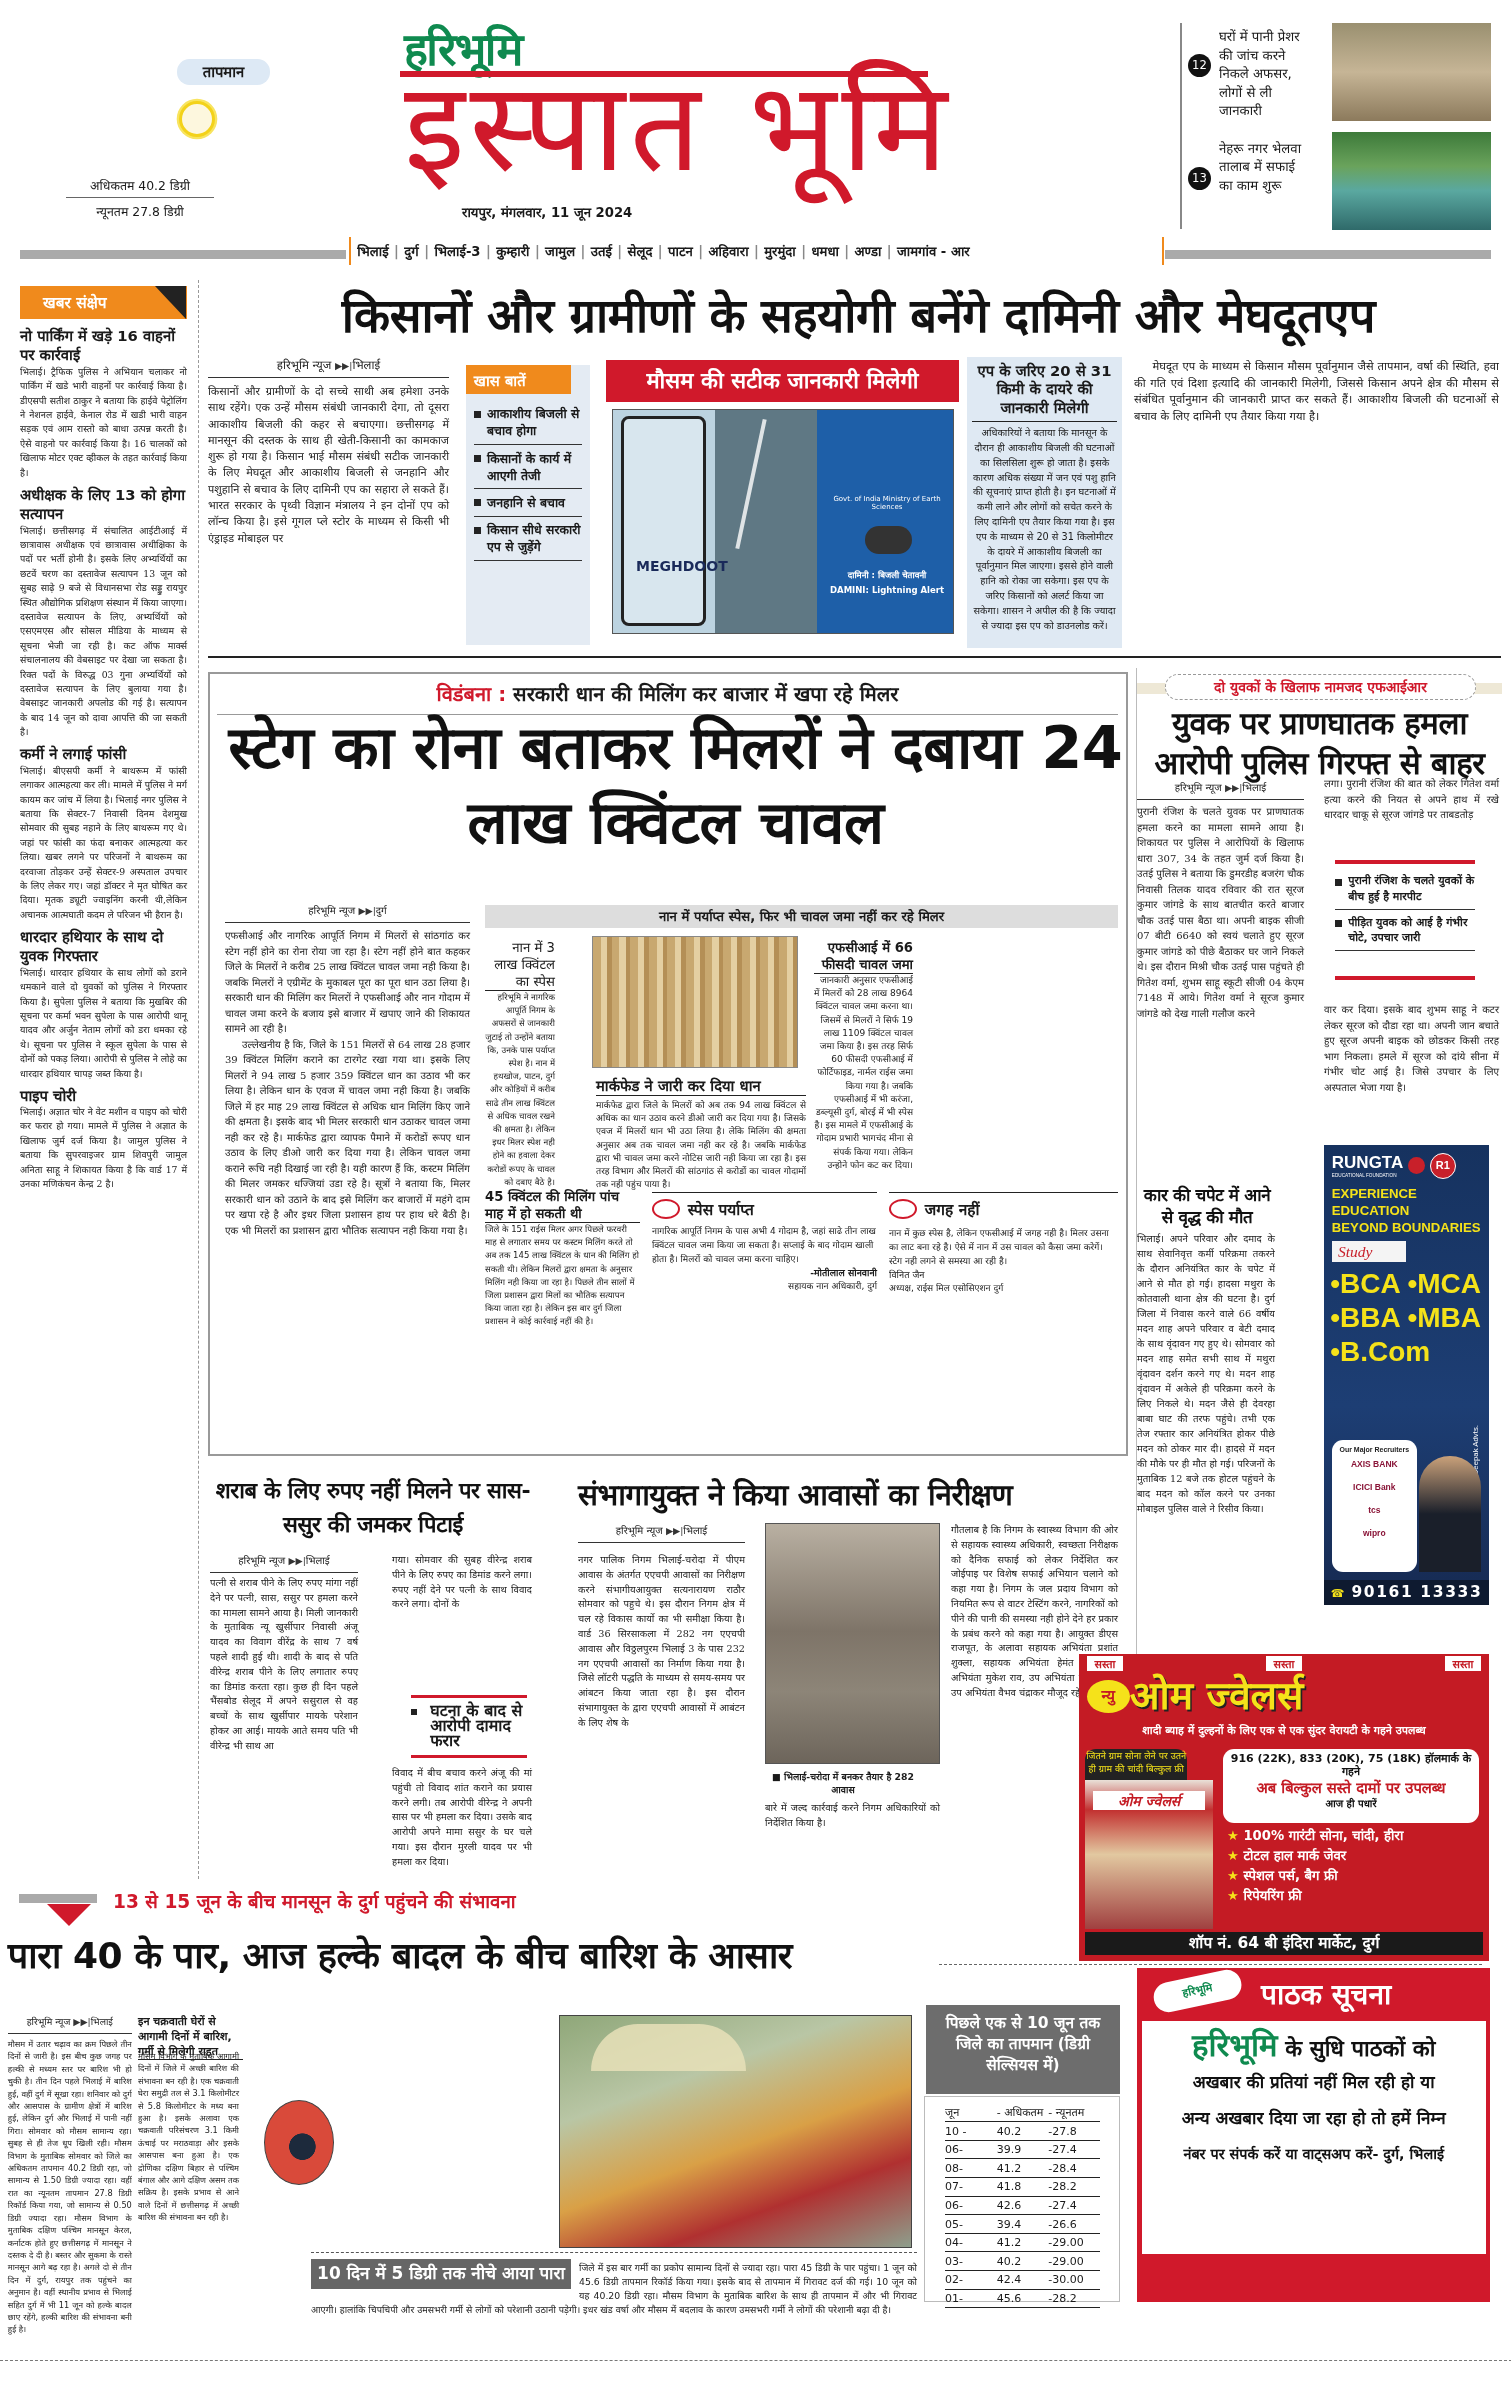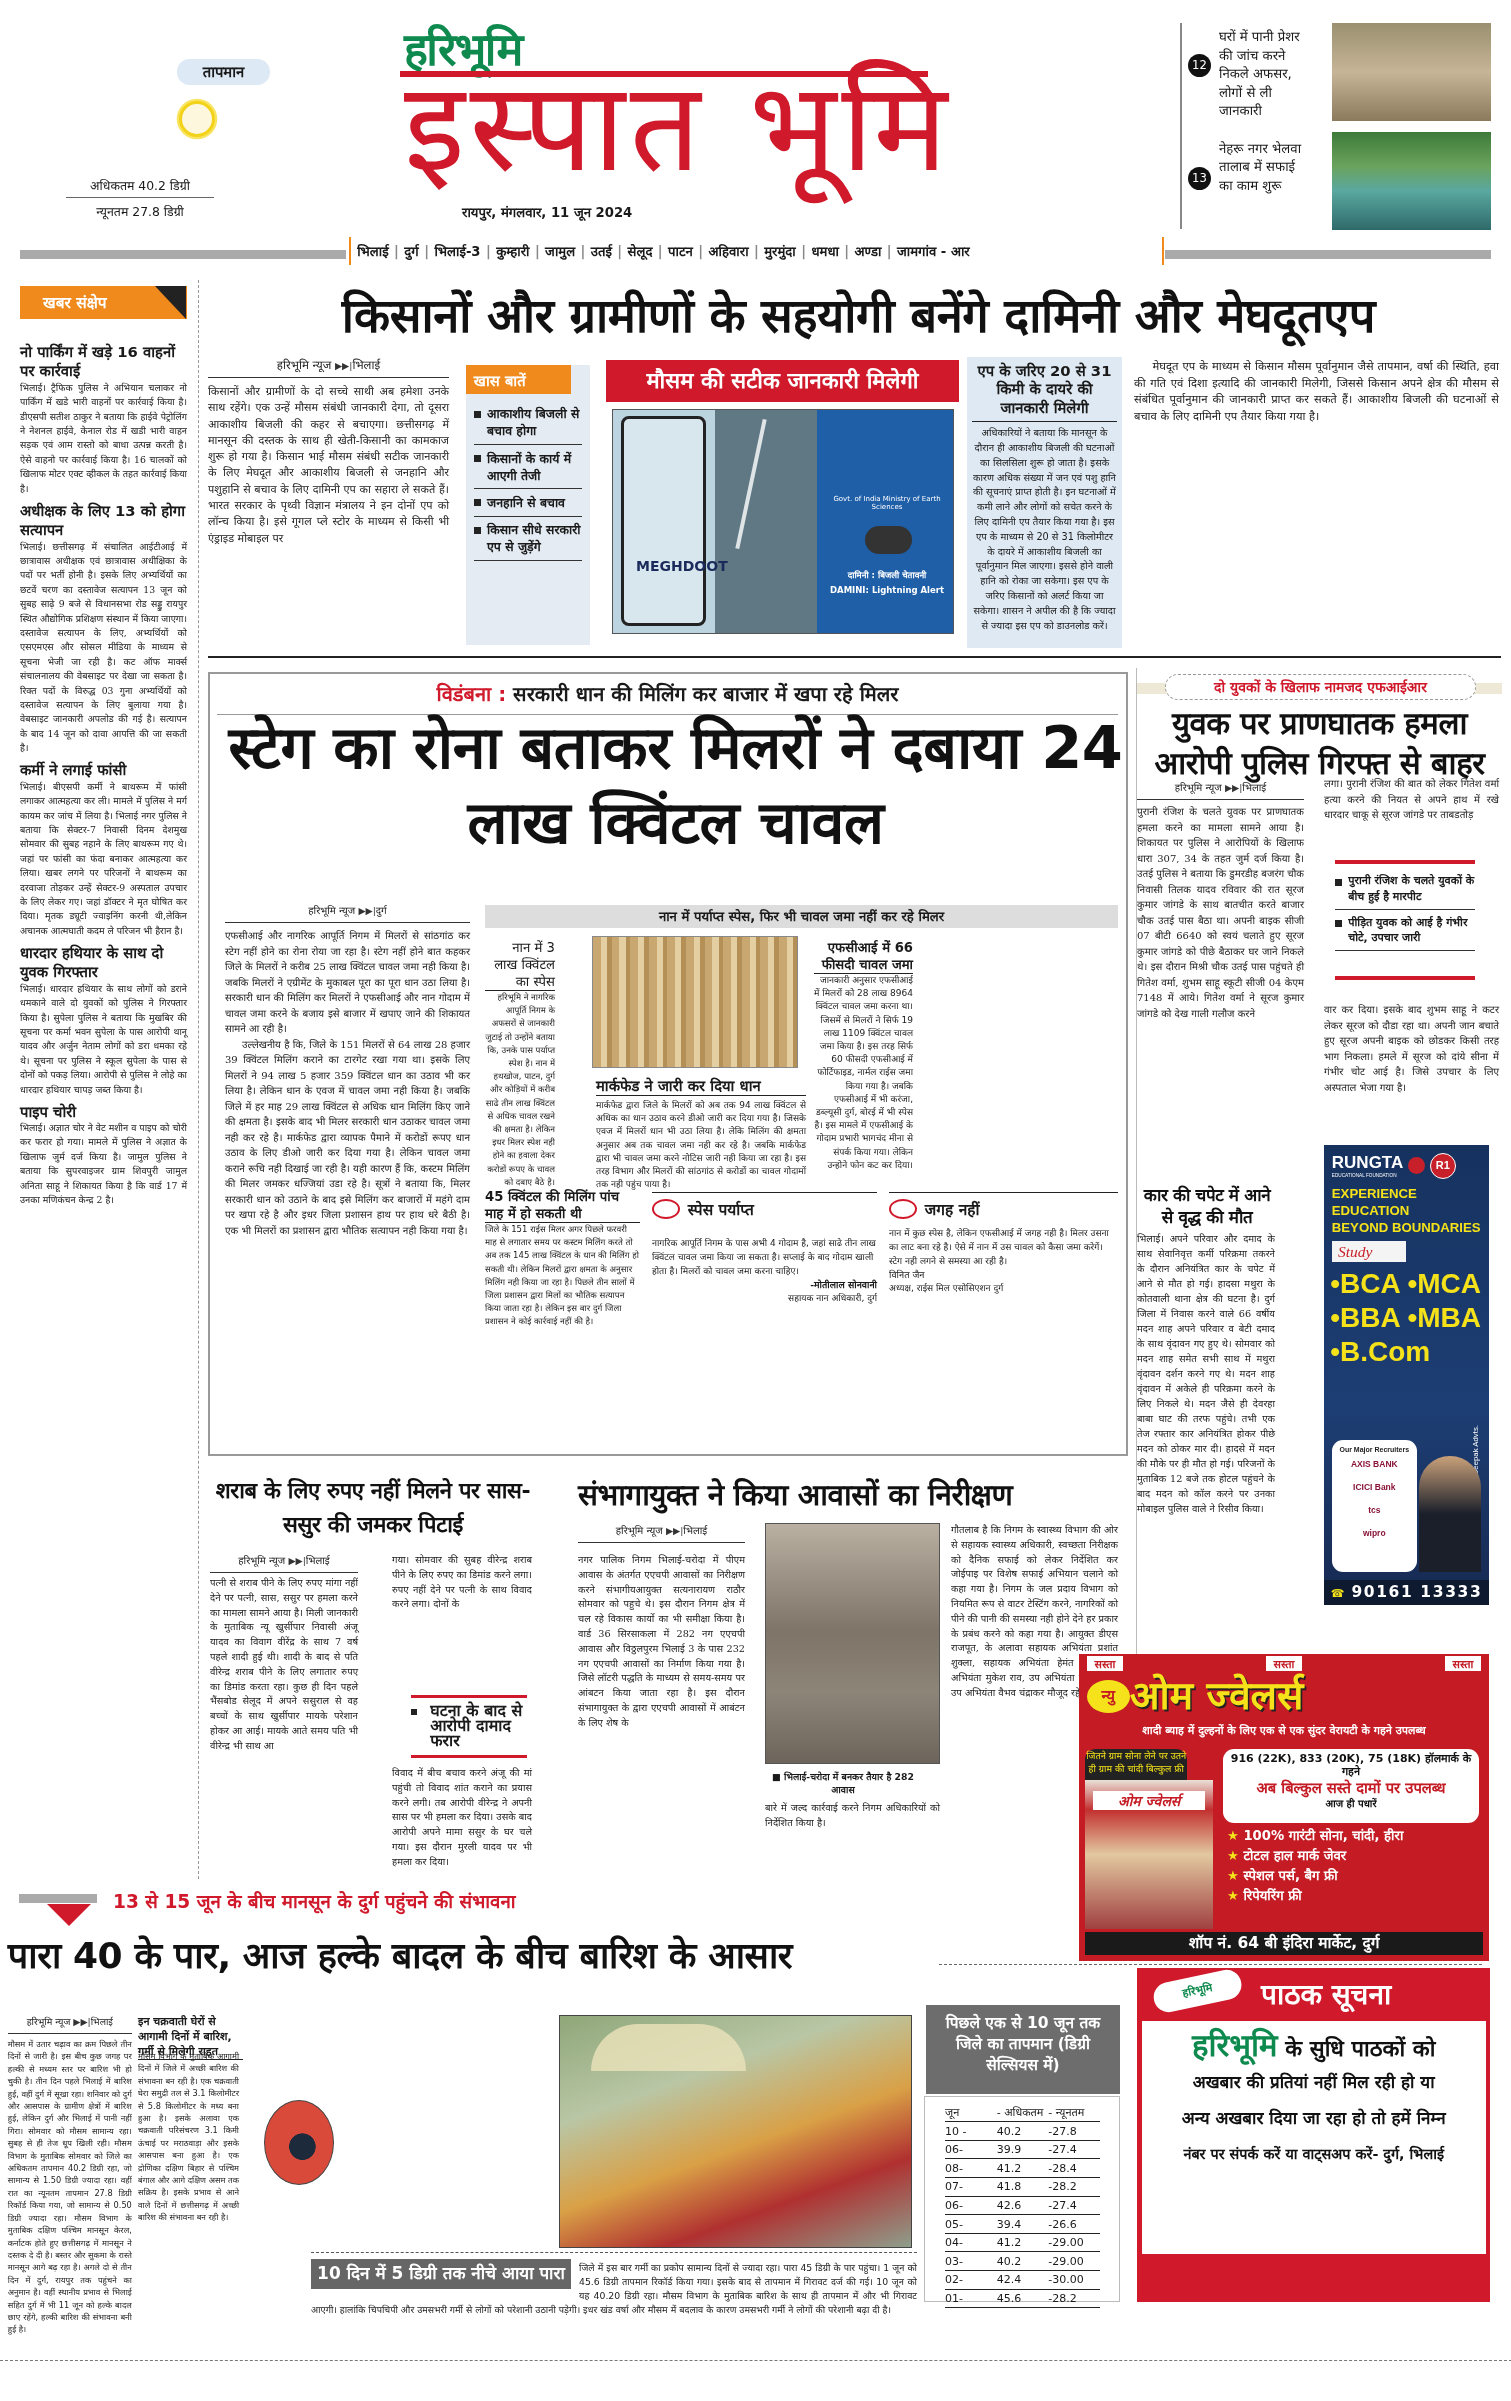--- a/index.html
+++ b/index.html
@@ -71,21 +71,21 @@
     <span class="nav-sep">|</span>
     <span>अण्डा</span>
     <span class="nav-sep">|</span>
     <span>जामगांव - आर</span>
   </div>
 
 <div class="abs" style="left:20px;top:286px;width:167px;height:33px;background:#f08a1c;color:#fff;font-weight:bold;font-size:15.5px;padding:4.7px 0 0 23px">खबर संक्षेप</div>
 <div class="abs" style="left:155px;top:286px;width:0;height:0;border-top:33px solid #222;border-left:31px solid transparent"></div>
 <div class="abs" style="left:198px;top:280px;height:1599px;border-left:0.8px dashed #999"></div>
 <div class="abs" id="brief" style="left:20px;top:326px;width:167px">
-    <div style="font-weight: bold; font-size: 14.8px; line-height: 19.4px; margin-top: 16px;">नो पार्किंग में खड़े 16 वाहनों पर कार्रवाई</div>
+    <div style="font-weight: bold; font-size: 14.8px; line-height: 19.4px; margin-top: 0;">नो पार्किंग में खड़े 16 वाहनों पर कार्रवाई</div>
     <div class="serif" style="font-size: 9.3px; line-height: 14.4px; text-align: justify;">भिलाई। ट्रैफिक पुलिस ने अभियान चलाकर नो पार्किंग में खडे भारी वाहनों पर कार्रवाई किया है। डीएसपी सतीश ठाकुर ने बताया कि हाईवे पेट्रोलिंग ने नेशनल हाईवे, केनाल रोड में खडी भारी वाहन सड़क एवं आम रास्तो को बाधा उत्पन्न करती है। ऐसे वाहनो पर कार्रवाई किया है। 16 चालकों को खिलाफ मोटर एक्ट व्हीकल के तहत कार्रवाई किया है।</div>
     <div style="font-weight: bold; font-size: 14.8px; line-height: 19.4px; margin-top: 4.7px;">अधीक्षक के लिए 13 को होगा सत्यापन</div>
     <div class="serif" style="font-size: 9.3px; line-height: 14.4px; text-align: justify;">भिलाई। छत्तीसगढ़ में संचालित आईटीआई में छात्रावास अधीक्षक एवं छात्रावास अधीक्षिका के पदों पर भर्ती होनी है। इसके लिए अभ्यर्थियों का छटवें चरण का दस्तावेज सत्यापन 13 जून को सुबह साढ़े 9 बजे से विधानसभा रोड सड्डु रायपुर स्थित औद्योगिक प्रशिक्षण संस्थान में किया जाएगा। दस्तावेज सत्यापन के लिए, अभ्यर्थियों को एसएमएस और सोसल मीडिया के माध्यम से सूचना भेजी जा रही है। कट ऑफ मार्क्स संचालनालय की वेबसाइट पर देखा जा सकता है। रिक्त पदों के विरुद्ध 03 गुना अभ्यर्थियों को दस्तावेज सत्यापन के लिए बुलाया गया है। वेबसाइट जानकारी अपलोड की गई है। सत्यापन के बाद 14 जून को दावा आपत्ति की जा सकती है।</div>
     <div style="font-weight: bold; font-size: 14.8px; line-height: 19.4px; margin-top: 4.7px;">कर्मी ने लगाई फांसी</div>
     <div class="serif" style="font-size: 9.3px; line-height: 14.4px; text-align: justify;">भिलाई। बीएसपी कर्मी ने बाथरूम में फांसी लगाकर आत्महत्या कर ली। मामले में पुलिस ने मर्ग कायम कर जांच में लिया है। भिलाई नगर पुलिस ने बताया कि सेक्टर-7 निवासी दिनम देशमुख सोमवार की सुबह नहाने के लिए बाथरूम गए थे। जहां पर फांसी का फंदा बनाकर आत्महत्या कर लिया। खबर लगने पर परिजनों ने बाथरूम का दरवाजा तोड़कर उन्हें सेक्टर-9 अस्पताल उपचार के लिए लेकर गए। जहां डॉक्टर ने मृत घोषित कर दिया। मृतक ड्यूटी ज्वाइनिंग करनी थी,लेकिन अचानक आत्मघाती कदम ले परिजन भी हैरान है।</div>
     <div style="font-weight: bold; font-size: 14.8px; line-height: 19.4px; margin-top: 4.7px;">धारदार हथियार के साथ दो युवक गिरफ्तार</div>
     <div class="serif" style="font-size: 9.3px; line-height: 14.4px; text-align: justify;">भिलाई। धारदार हथियार के साथ लोगों को डराने धमकाने वाले दो युवकों को पुलिस ने गिरफ्तार किया है। सुपेला पुलिस ने बताया कि मुखबिर की सूचना पर कर्मा भवन सुपेला के पास आरोपी थानू यादव और अर्जुन नेताम लोगों को डरा धमका रहे थे। सूचना पर पुलिस ने स्कूल सुपेला के पास से दोनों को पकड़ लिया। आरोपी से पुलिस ने लोहे का धारदार हथियार चापड़ जब्त किया है।</div>
     <div style="font-weight: bold; font-size: 14.8px; line-height: 19.4px; margin-top: 4.7px;">पाइप चोरी</div>
     <div class="serif" style="font-size: 9.3px; line-height: 14.4px; text-align: justify;">भिलाई। अज्ञात चोर ने वेट मशीन व पाइप को चोरी कर फरार हो गया। मामले में पुलिस ने अज्ञात के खिलाफ जुर्म दर्ज किया है। जामुल पुलिस ने बताया कि सुपरवाइजर ग्राम शिवपुरी जामुल अनिता साहू ने शिकायत किया है कि वार्ड 17 में उनका मणिकंचन केन्द्र 2 है।</div>
   </div>
@@ -159,21 +159,21 @@
 </div>
 <div class="abs" style="left:485px;top:1188px;width:155px">
   <div style="font-weight:bold;font-size:13.2px;line-height:17px;border-bottom:1.6px solid #222">45 क्विंटल की मिलिंग पांच माह में हो सकती थी</div>
   <div style="font-size:8.5px;line-height:13.2px">जिले के 151 राईस मिलर अगर पिछले फरवरी माह से लगातार समय पर कस्टम मिलिंग करते तो अब तक 145 लाख क्विंटल के धान की मिलिंग हो सकती थी। लेकिन मिलरों द्वारा क्षमता के अनुसार मिलिंग नही किया जा रहा है। पिछले तीन सालों में जिला प्रशासन द्वारा मिलों का भौतिक सत्यापन किया जाता रहा है। लेकिन इस बार दुर्ग जिला प्रशासन ने कोई कार्रवाई नहीं की है।</div>
 </div>
 <div class="abs" style="left:652px;top:1192px;width:225px">
   <div style="display:flex;align-items:center;gap:7.8px;border-top:0.8px solid #222;padding-top:4.7px">
     <span style="width:28px;height:20px;border:2.3px solid #d0192b;border-radius:50%"></span>
     <span style="font-weight:bold;font-size:15.5px">स्पेस पर्याप्त</span>
   </div>
-  <div style="font-size:9px;line-height:14px;margin-top:16px">नागरिक आपूर्ति निगम के पास अभी 4 गोदाम है, जहां साढे तीन लाख क्विंटल चावल जमा किया जा सकता है। सप्लाई के बाद गोदाम खाली होता है। मिलरों को चावल जमा करना चाहिए।</div>
+  <div style="font-size:9px;line-height:14px;margin-top:4px">नागरिक आपूर्ति निगम के पास अभी 4 गोदाम है, जहां साढे तीन लाख क्विंटल चावल जमा किया जा सकता है। सप्लाई के बाद गोदाम खाली होता है। मिलरों को चावल जमा करना चाहिए।</div>
   <div style="font-size:9.3px;font-weight:bold;text-align:right">-मोतीलाल सोनवानी</div>
   <div style="font-size:9px;text-align:right">सहायक नान अधिकारी, दुर्ग</div>
 </div>
 <div class="abs" style="left:889px;top:1192px;width:229px">
   <div style="display:flex;align-items:center;gap:7.8px;border-top:0.8px solid #222;padding-top:4.7px">
     <span style="width:28px;height:20px;border:2.3px solid #d0192b;border-radius:50%"></span>
     <span style="font-weight:bold;font-size:15.5px">जगह नहीं</span>
   </div>
   <div style="font-size:9px;line-height:14px;margin-top:6.2px">नान में कुछ स्पेस है, लेकिन एफसीआई में जगह नही है। मिलर उसना का लाट बना रहे है। ऐसे में नान में उस चावल को कैसा जमा करेगें। स्टेग नही लगने से समस्या आ रही है।</div>
   <div style="font-size:9.3px">विनित जैन</div>

